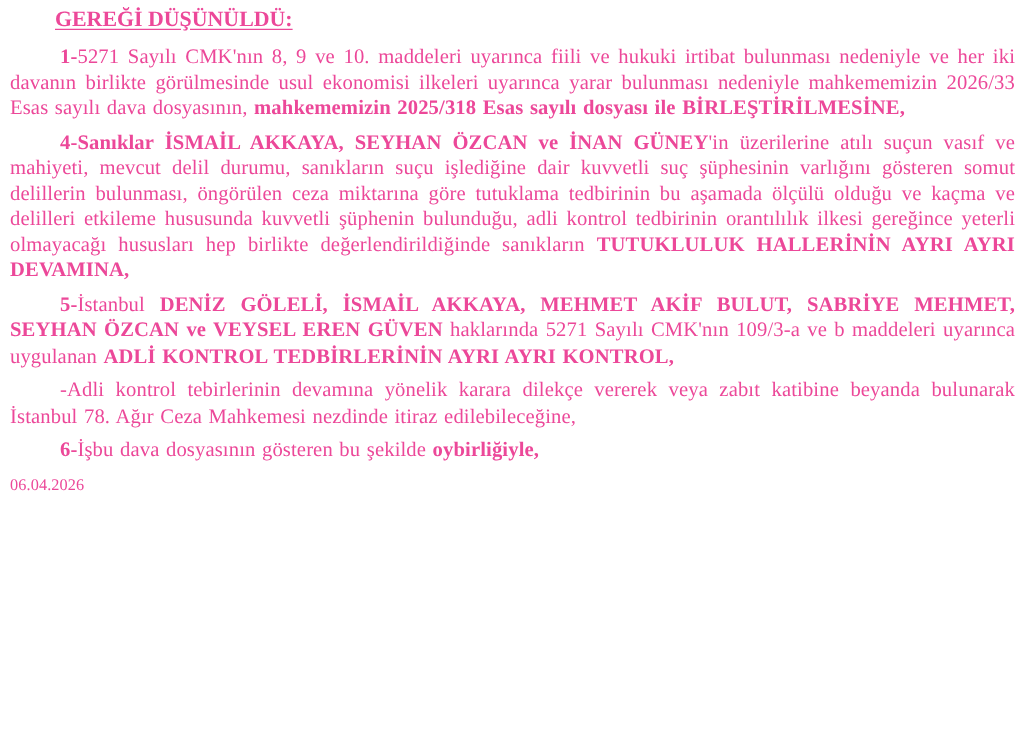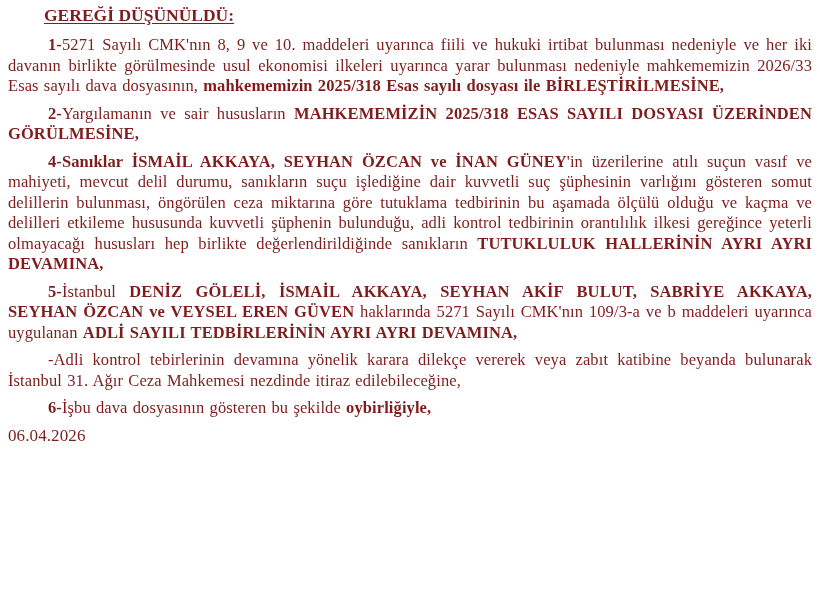--- a/index.html
+++ b/index.html
@@ -7,21 +7,21 @@
     padding: 0;
     background: #ffffff;
   }
   .page {
     width: 820px;
     height: 599px;
     box-sizing: border-box;
     padding: 5px 8px 0 8px;
     overflow: hidden;
     background: #ffffff;
-    color: #7f1d1d;
+    color: #ec4899;
     font-family: "Liberation Serif", "DejaVu Serif", serif;
   }
   .heading {
     margin: 0 0 9px 0;
     text-indent: 36px;
     font-size: 17.5px;
     line-height: 21px;
     font-weight: 700;
   }
   .heading span {
@@ -38,34 +38,33 @@
     word-spacing: 1px;
   }
   .para.stretch {
     text-align-last: justify;
     margin-bottom: 1px;
   }
   .b {
     font-weight: 700;
   }
   .date-line {
-    font-size: 17px;
+    font-size: 13px;
     line-height: 20.5px;
     letter-spacing: 0.1px;
   }
 </style>
 </head>
 <body>
 
 <div class="page">
   <h1 class="heading"><span>GEREĞİ DÜŞÜNÜLDÜ:</span></h1>
 
   <div>
       <p class="para"><span class="b">1-</span><span class="">5271 Sayılı CMK'nın 8, 9 ve 10. maddeleri uyarınca fiili ve hukuki irtibat bulunması nedeniyle ve her iki davanın birlikte görülmesinde usul ekonomisi ilkeleri uyarınca yarar bulunması nedeniyle mahkememizin 2026/33 Esas sayılı dava dosyasının, </span><span class="b">mahkememizin 2025/318 Esas sayılı dosyası ile BİRLEŞTİRİLMESİNE,</span></p>
-      <p class="para"><span class="b">2-</span><span class="">Yargılamanın ve sair hususların </span><span class="b">MAHKEMEMİZİN 2025/318 ESAS SAYILI DOSYASI ÜZERİNDEN GÖRÜLMESİNE,</span></p>
       <p class="para"><span class="b">4-Sanıklar İSMAİL AKKAYA, SEYHAN ÖZCAN ve İNAN GÜNEY</span><span class="">'in üzerilerine atılı suçun vasıf ve mahiyeti, mevcut delil durumu, sanıkların suçu işlediğine dair kuvvetli suç şüphesinin varlığını gösteren somut delillerin bulunması, öngörülen ceza miktarına göre tutuklama tedbirinin bu aşamada ölçülü olduğu ve kaçma ve delilleri etkileme hususunda kuvvetli şüphenin bulunduğu, adli kontrol tedbirinin orantılılık ilkesi gereğince yeterli olmayacağı hususları hep birlikte değerlendirildiğinde sanıkların </span><span class="b">TUTUKLULUK HALLERİNİN AYRI AYRI DEVAMINA,</span></p>
-      <p class="para"><span class="b">5-</span><span class="">İstanbul </span><span class="b">DENİZ GÖLELİ, İSMAİL AKKAYA, SEYHAN AKİF BULUT, SABRİYE AKKAYA, SEYHAN ÖZCAN ve VEYSEL EREN GÜVEN</span><span class=""> haklarında 5271 Sayılı CMK'nın 109/3-a ve b maddeleri uyarınca uygulanan </span><span class="b">ADLİ SAYILI TEDBİRLERİNİN AYRI AYRI DEVAMINA,</span></p>
-      <p class="para"><span class="">-Adli kontrol tebirlerinin devamına yönelik karara dilekçe vererek veya zabıt katibine beyanda bulunarak İstanbul 31. Ağır Ceza Mahkemesi nezdinde itiraz edilebileceğine,</span></p>
+      <p class="para"><span class="b">5-</span><span class="">İstanbul </span><span class="b">DENİZ GÖLELİ, İSMAİL AKKAYA, MEHMET AKİF BULUT, SABRİYE MEHMET, SEYHAN ÖZCAN ve VEYSEL EREN GÜVEN</span><span class=""> haklarında 5271 Sayılı CMK'nın 109/3-a ve b maddeleri uyarınca uygulanan </span><span class="b">ADLİ KONTROL TEDBİRLERİNİN AYRI AYRI KONTROL,</span></p>
+      <p class="para"><span class="">-Adli kontrol tebirlerinin devamına yönelik karara dilekçe vererek veya zabıt katibine beyanda bulunarak İstanbul 78. Ağır Ceza Mahkemesi nezdinde itiraz edilebileceğine,</span></p>
       <p class="para"><span class="b">6-</span><span class="">İşbu dava dosyasının gösteren bu şekilde </span><span class="b">oybirliğiyle,</span></p>
     </div>
 
   <div class="date-line">06.04.2026</div>
 </div>
 
 </body></html>

